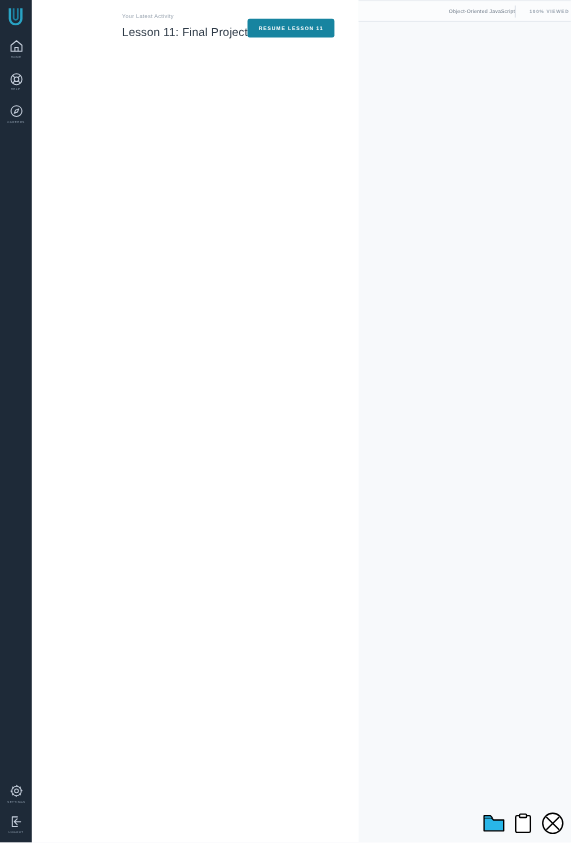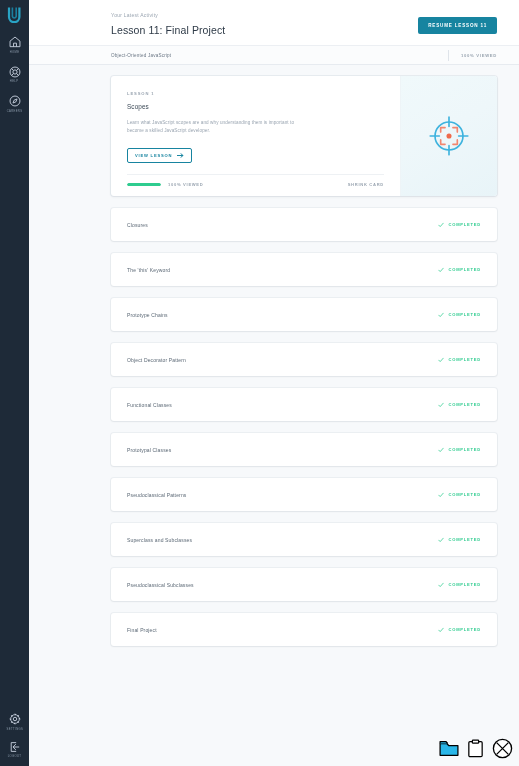--- a/index.html
+++ b/index.html
@@ -53,21 +53,21 @@
     text-transform: uppercase;
     transform: scale(1.05);
     white-space: nowrap;
   }
 
   
   .main {
     flex: 1 1 auto;
     height: 766px;
     display: flex;
-    flex-direction: column;
+    flex-direction: row;
     background: #f7f9fb;
     position: relative;
     overflow: hidden;
   }
 
   
   .header {
     background: #ffffff;
     padding: 11px 22px 9px 82px;
     display: flex;

